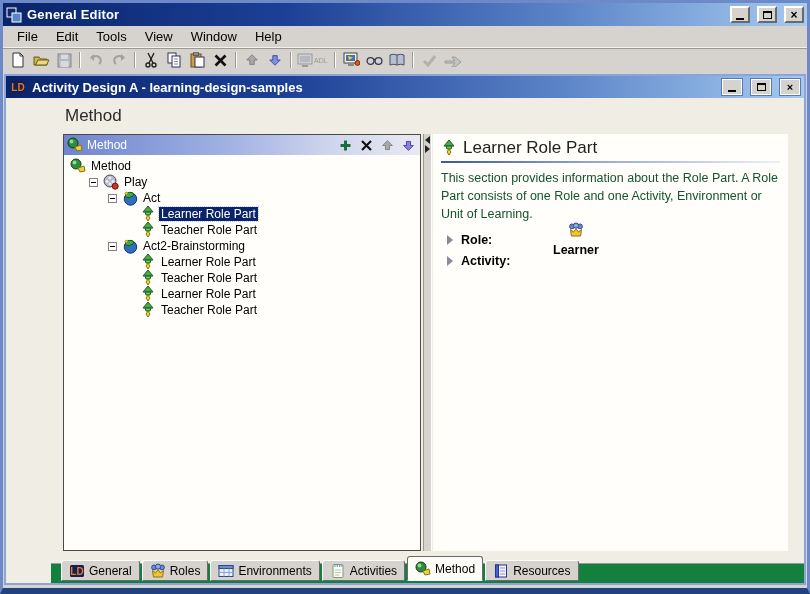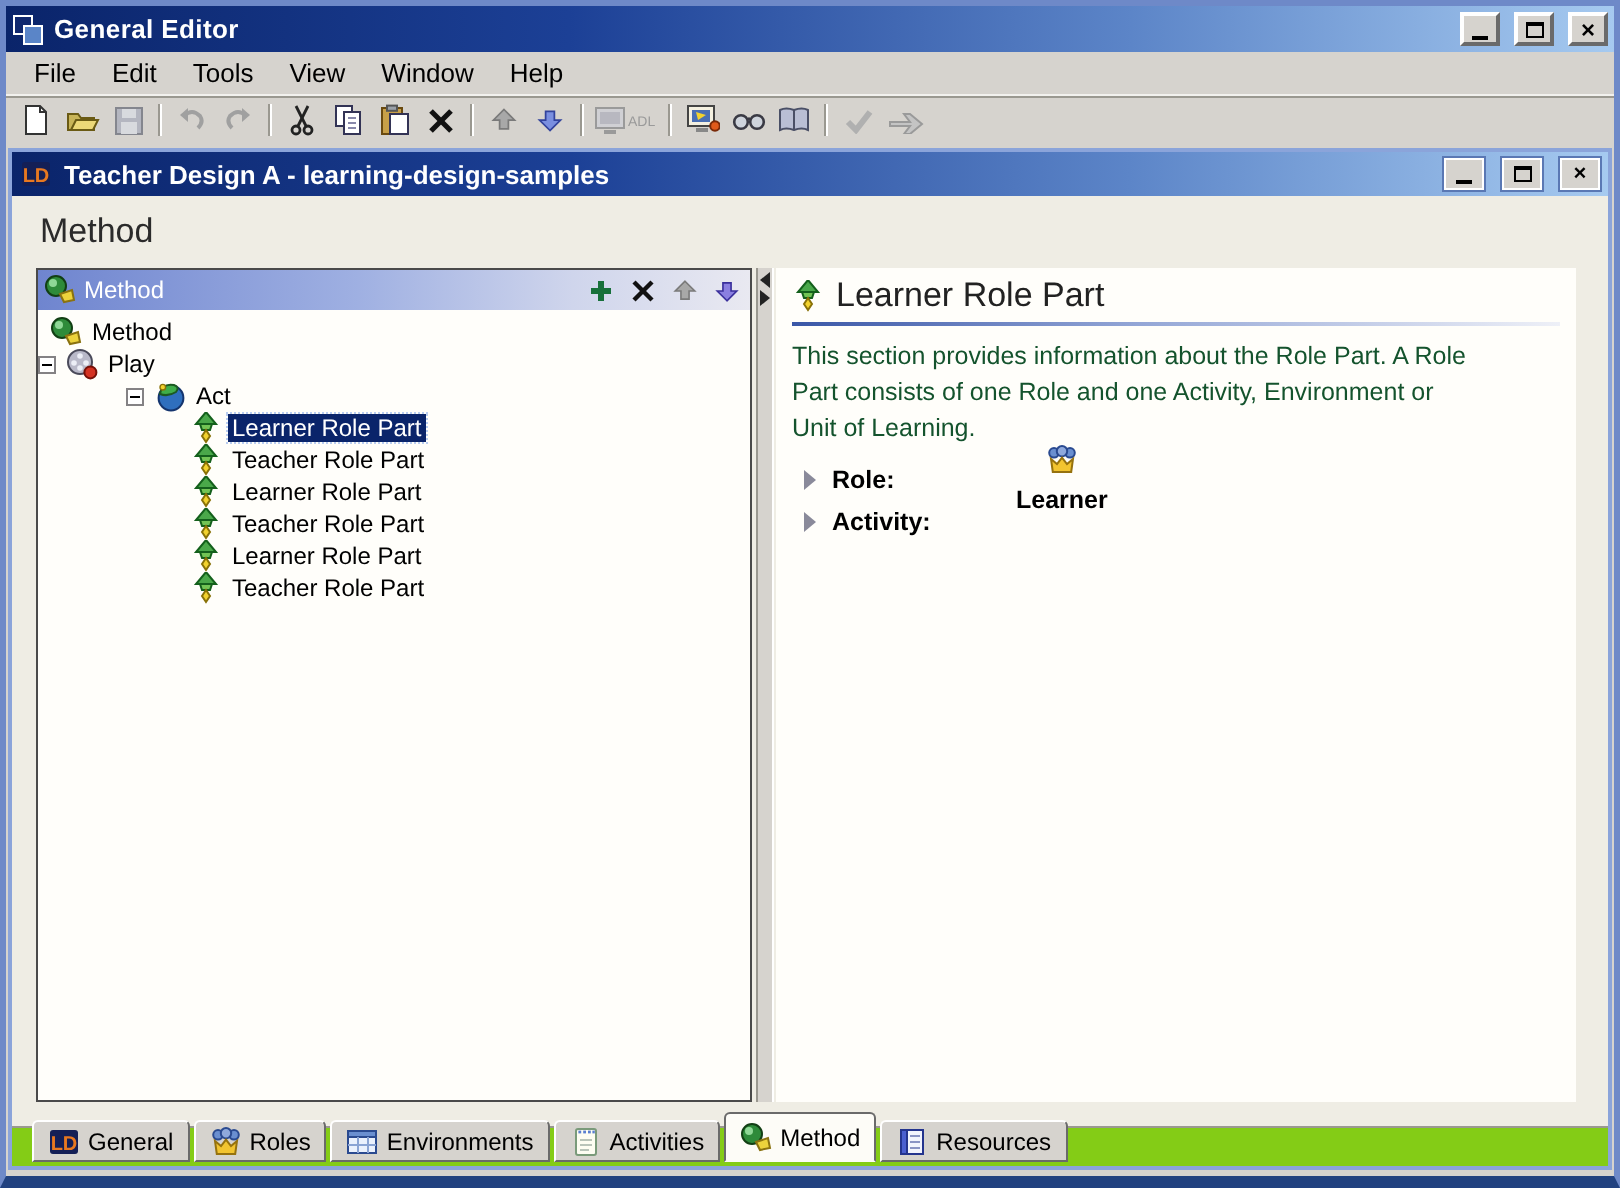--- a/index.html
+++ b/index.html
@@ -61,21 +61,21 @@
     display:flex; align-items:center; padding:0 4px; gap:6px;
   }
   .doc-titlebar .title{ color:#fff; font-weight:bold; font-size:13px; flex:1;}
   .doc-btn{
     width:20px;height:16px;background:#d6d3ce;
     border:1px solid #fff; outline:1px solid #5a78b4;
     display:flex;align-items:center;justify-content:center;margin-left:3px;
     font-weight:bold;font-size:11px;color:#000;
   }
   .doc-btn .glyph-min{margin-top:7px;}
-  .doc-content{ position:relative; flex:1; }
+  .doc-content{ position:relative; flex:1;margin-left:45px; }
   .doc-heading{ position:absolute; left:14px; top:8px; font-size:17px; color:#2b2b2b; }
   
   .tree-panel{
     position:absolute; left:12px; top:36px; width:358px; bottom:32px;
     background:#fffefa; border:1px solid #4a4a4a;
     overflow:hidden;
   }
   .tree-header{
     height:20px; display:flex; align-items:center; padding:0 3px; gap:4px;
     background:linear-gradient(90deg,#6f85cf 0%,#9fb0e2 45%,#cfd5ec 75%,#e9e9f1 100%);
@@ -86,21 +86,21 @@
   .tree-row{ height:16px; display:flex; align-items:center; font-size:12px; color:#000; gap:3px;}
   .tree-row .lbl{ padding:0 2px; white-space:nowrap;}
   .tree-row.selected .lbl{ background:#0a246a; color:#fff; outline:1px dotted #b9cdf0;}
   .expander{
     width:9px;height:9px;flex:none; background:#fff;
     border:1px solid #848284; position:relative; margin-right:2px;
   }
   .expander::after{
     content:""; position:absolute; left:1px; right:1px; top:3px; height:1px; background:#000;
   }
-  .d0{padding-left:6px;} .d1{} .d2{padding-left:44px;} .d3{padding-left:76px;}
+  .d0{padding-left:6px;} .d1{padding-left:25px;} .d2{padding-left:44px;} .d3{padding-left:76px;}
   .ticon{ width:16px; height:16px; flex:none;}
   
   .splitter{
     position:absolute; left:372px; top:36px; width:9px; bottom:32px;
     background:#d6d3ce; border-left:1px solid #9a9890; border-right:1px solid #ffffff;
     display:flex; flex-direction:column; align-items:center; padding-top:2px; gap:1px;
   }
   .ot-left{ width:0;height:0;border-top:4px solid transparent;border-bottom:4px solid transparent;border-right:5px solid #222;}
   .ot-right{ width:0;height:0;border-top:4px solid transparent;border-bottom:4px solid transparent;border-left:5px solid #222;}
   
@@ -114,21 +114,21 @@
   .detail-desc{ margin-top:6px; width:345px; font-size:12.5px; line-height:1.45; color:#14532d;}
   .field-row{ display:flex; align-items:center; margin-top:0; position:absolute; left:14px; }
   .field-role{ top:88px; }
   .field-activity{ top:120px; }
   .tri{ width:0;height:0;border-top:5px solid transparent;border-bottom:5px solid transparent;border-left:6px solid #8a8a9a; margin-right:8px;}
   .field-lbl{ font-weight:bold; font-size:12.5px; width:92px;}
   .field-val{ display:flex; align-items:center; gap:5px; font-weight:bold; font-size:12.5px;flex-direction:column;}
   
   .tabbar{
     position:absolute; left:0; right:0; bottom:0; height:20px;
-    border-top:1px solid #9a9890; background:#84cc16;
+    border-top:1px solid #9a9890; background:#15803d;
     display:flex; align-items:flex-end; padding:4px 0 2px 10px;
   }
   .tab{
     display:flex; align-items:center; gap:4px;
     height:21px; padding:0 7px; margin-right:2px;
     background:#d6d3ce; font-size:12px; color:#000;
     border-top:1px solid #fff; border-left:1px solid #fff;
     border-right:1px solid #6a6a6a; border-bottom:1px solid #6a6a6a;
     border-radius:3px 3px 0 0;
   }
@@ -355,21 +355,21 @@
           <path d="M2,8 h10 l-3,-4 h3 l6,5 -6,5 h-3 l3,-4 h-10 z" fill="#c4c4c4" stroke="#9a9a9a"></path>
         </svg>
       </span>
   </div>
 
   <div class="doc-window">
     <div class="doc-titlebar">
       <svg class="ticon" width="16" height="16">
           <use href="#i-ld"></use>
         </svg>
-      <span class="title">Teacher Design A - learning-design-samples</span>
+      <span class="title">Activity Design A - learning-design-samples</span>
       <span class="doc-btn">
           <span class="glyph-min"></span>
         </span>
       <span class="doc-btn">
           <span class="glyph-max"></span>
         </span>
       <span class="doc-btn">×</span>
     </div>
 
     <div class="doc-content">
@@ -431,20 +431,27 @@
                 <use href="#i-rolepart"></use>
               </svg>
             <span class="lbl">Learner Role Part</span>
           </div>
           <div class="tree-row d3">
             <svg class="ticon">
                 <use href="#i-rolepart"></use>
               </svg>
             <span class="lbl">Teacher Role Part</span>
           </div>
+          <div class="tree-row d2">
+            <span class="expander"></span>
+            <svg class="ticon">
+                <use href="#i-act"></use>
+              </svg>
+            <span class="lbl">Act2-Brainstorming</span>
+          </div>
           <div class="tree-row d3">
             <svg class="ticon">
                 <use href="#i-rolepart"></use>
               </svg>
             <span class="lbl">Learner Role Part</span>
           </div>
           <div class="tree-row d3">
             <svg class="ticon">
                 <use href="#i-rolepart"></use>
               </svg>

